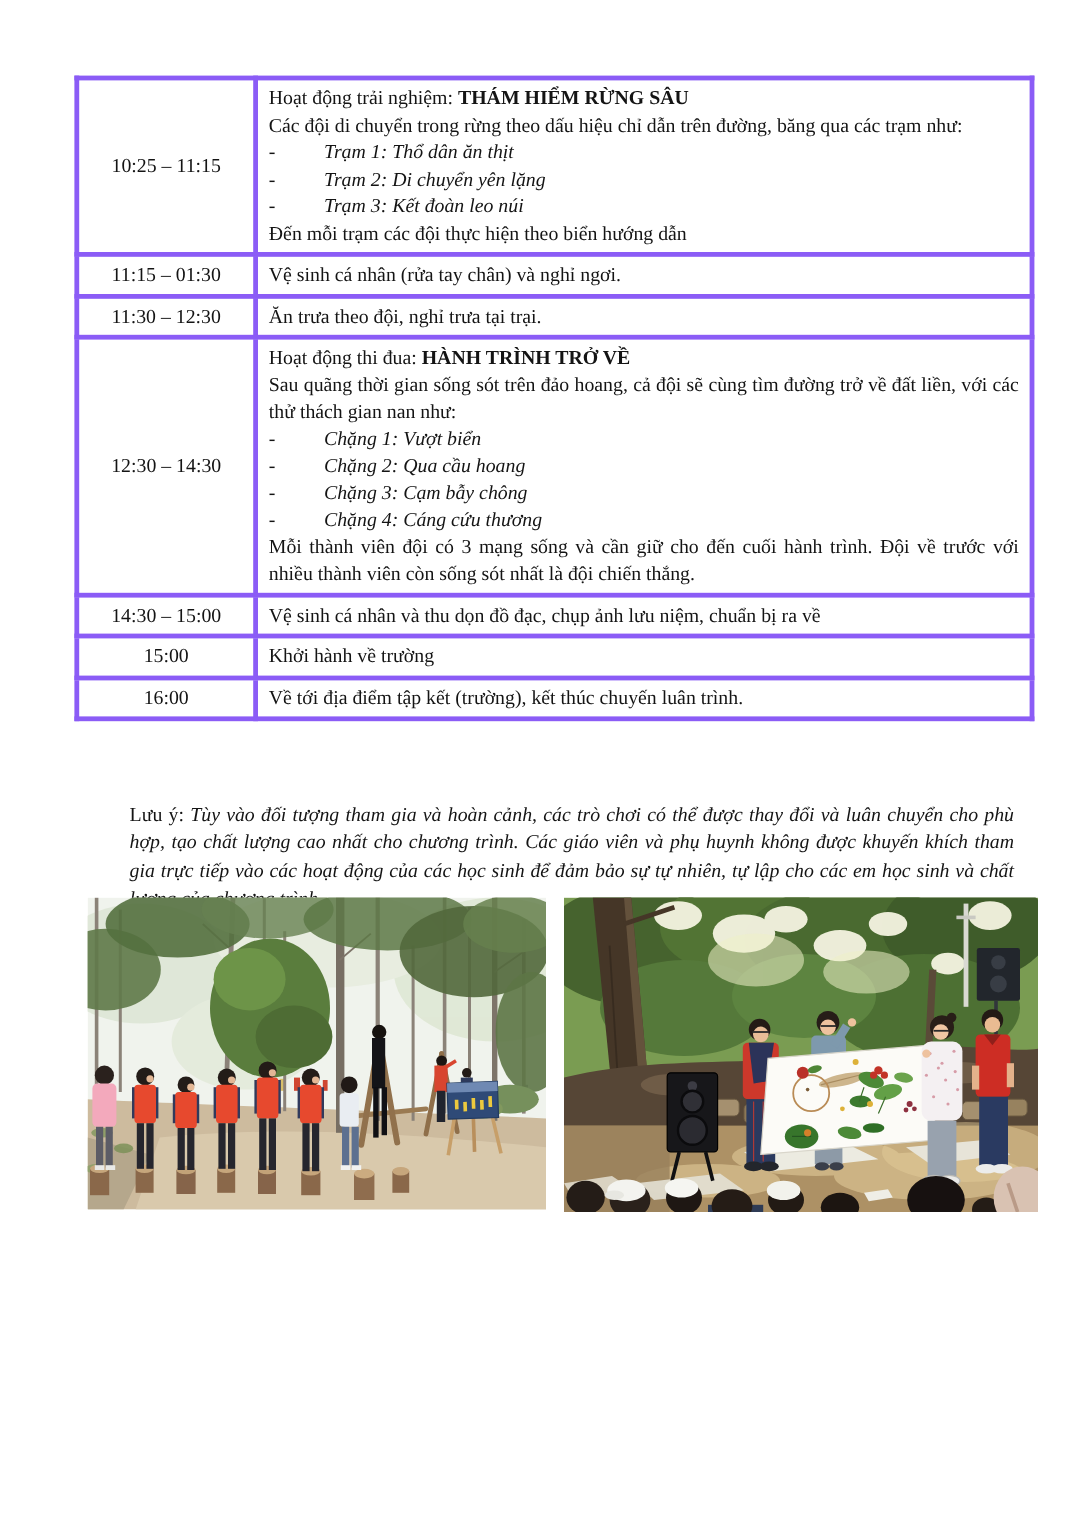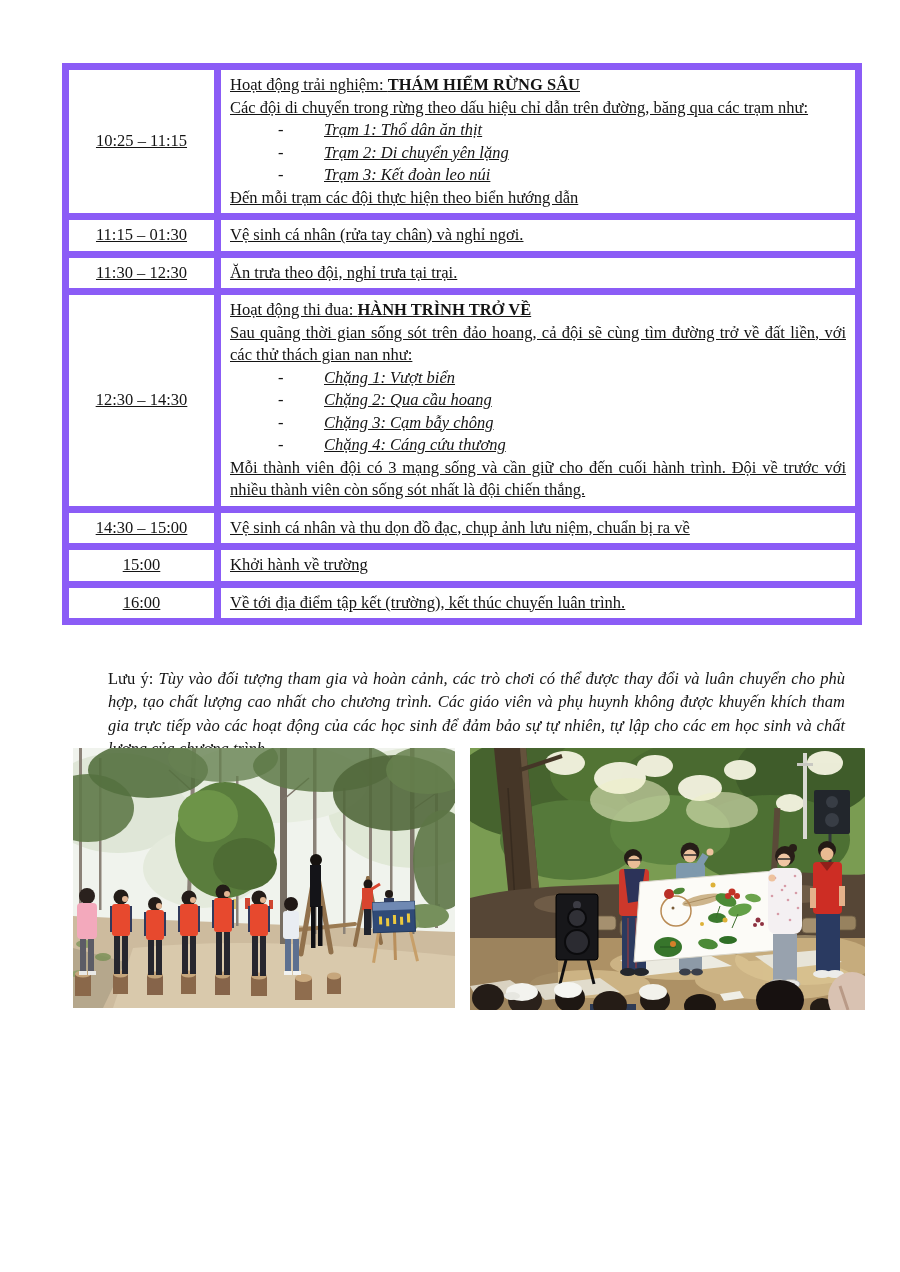--- a/index.html
+++ b/index.html
@@ -6,28 +6,28 @@
   .page{
     position:relative;width:900px;height:1272px;background:#ffffff;
     font-family:"Liberation Serif", serif;color:#141414;overflow:hidden;
   }
   
   table.schedule{
     position:absolute;left:62px;top:63px;width:800px;
     border-collapse:collapse;table-layout:fixed;
   }
   table.schedule td{
-    border:7px solid #8b5cf6;
+    border:4px solid #8b5cf6;
     font-size:16.5px;line-height:22.5px;
-    padding:4px 9px;vertical-align:middle;text-decoration:underline;
+    padding:4px 9px;vertical-align:middle;
   }
   td.time{width:127px;text-align:center;white-space:nowrap;padding-left:2px;padding-right:2px;}
   td.content{text-align:justify;padding-left:13px;padding-right:11px;}
   .intro b{font-weight:bold;}
-  .bullet{margin-left:48px;font-style:italic;text-align:left;}
+  .bullet{font-style:italic;text-align:left;}
   .bullet .dash{display:inline-block;width:46px;font-style:normal;}
   
   .note{
     position:absolute;left:108px;top:650px;width:737px;
     font-size:16.5px;line-height:23.5px;text-align:justify;
   }
   .note .note-label{font-weight:normal;}
   .note .note-text{font-style:italic;}
   
   .photo{position:absolute;display:block;}

